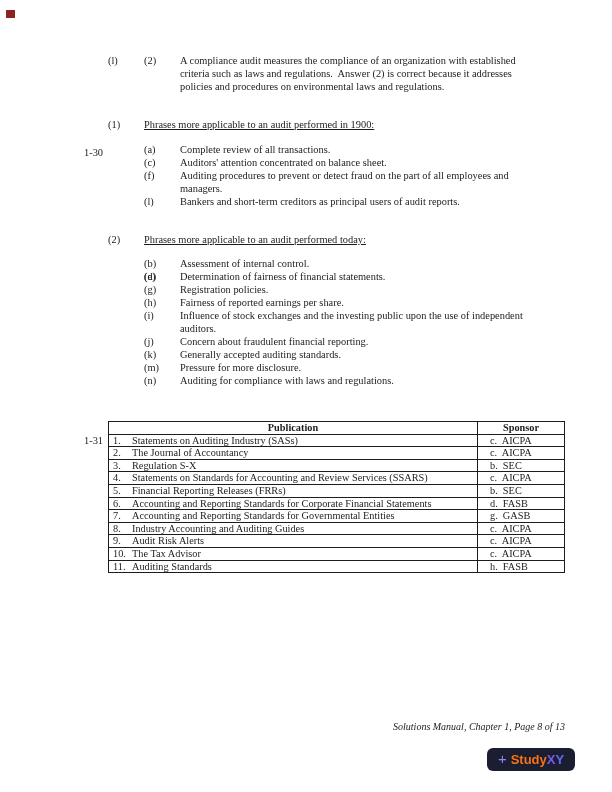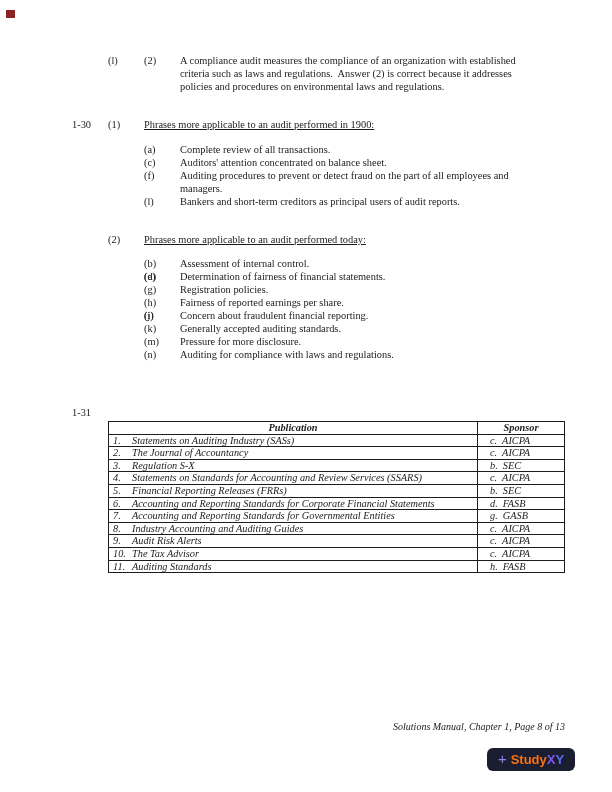--- a/index.html
+++ b/index.html
@@ -8,35 +8,35 @@
     width:612px; height:792px;
     background:#ffffff;
     font-family:"Liberation Serif", serif;
     font-size:10.4px;
     color:#1c1c1c;
     overflow:hidden;
   }
   .abs { position:absolute; }
   .line { white-space:pre; line-height:13px; }
   .tab  { position:absolute; top:0; white-space:pre; line-height:13px; }
-  .t72  { left:72px; }
+  .t72  { left:84px;margin-top:28px; }
   .t108 { left:108px; }
   .t144 { left:144px; }
   .textcol { margin-left:180px; }
   .headcol { margin-left:144px; }
   .underline { text-decoration:underline; }
   .item { position:relative; }
   .item .letter { position:absolute; left:144px; top:0; line-height:13px; }
 
   .block { left:0; right:0; position:absolute; }
 
   #corner-marker { position:absolute; left:6px; top:10px; width:9px; height:8px; background:#8b2323; }
 
   #table-wrap { position:absolute; left:108px; top:421px; }
-  table { border-collapse:collapse; width:456px; table-layout:fixed;font-style:italic; }
+  table { border-collapse:collapse; width:456px; table-layout:fixed; }
   th, td {
     border:1px solid #1c1c1c;
     padding:0;
     height:11.3px;
     line-height:11.6px;
     font-size:10.3px;
     vertical-align:middle;
     overflow:hidden;
   }
   th { font-weight:bold; text-align:center; }
@@ -141,20 +141,24 @@
         </div>
     </div>
     <div class="item">
       <span class="letter">(h)</span>
       <div class="textcol">
           <div class="line">Fairness of reported earnings per share.</div>
         </div>
     </div>
     <div class="item">
       <span class="letter">(i)</span>
+      <div class="textcol">
+        <div class="line">Influence of stock exchanges and the investing public upon the use of independent</div>
+        <div class="line">auditors.</div>
+      </div>
     </div>
     <div class="item">
       <span class="letter">(j)</span>
       <div class="textcol">
           <div class="line">Concern about fraudulent financial reporting.</div>
         </div>
     </div>
     <div class="item">
       <span class="letter">(k)</span>
       <div class="textcol">

